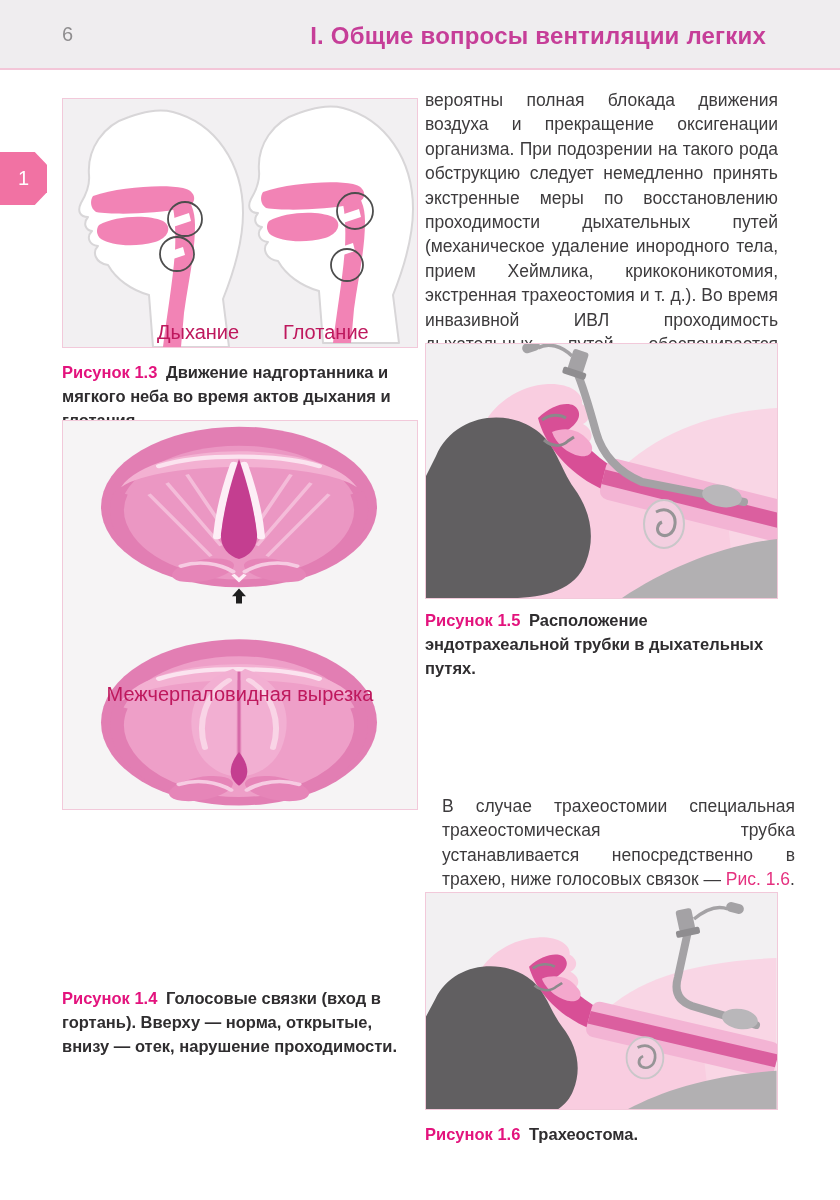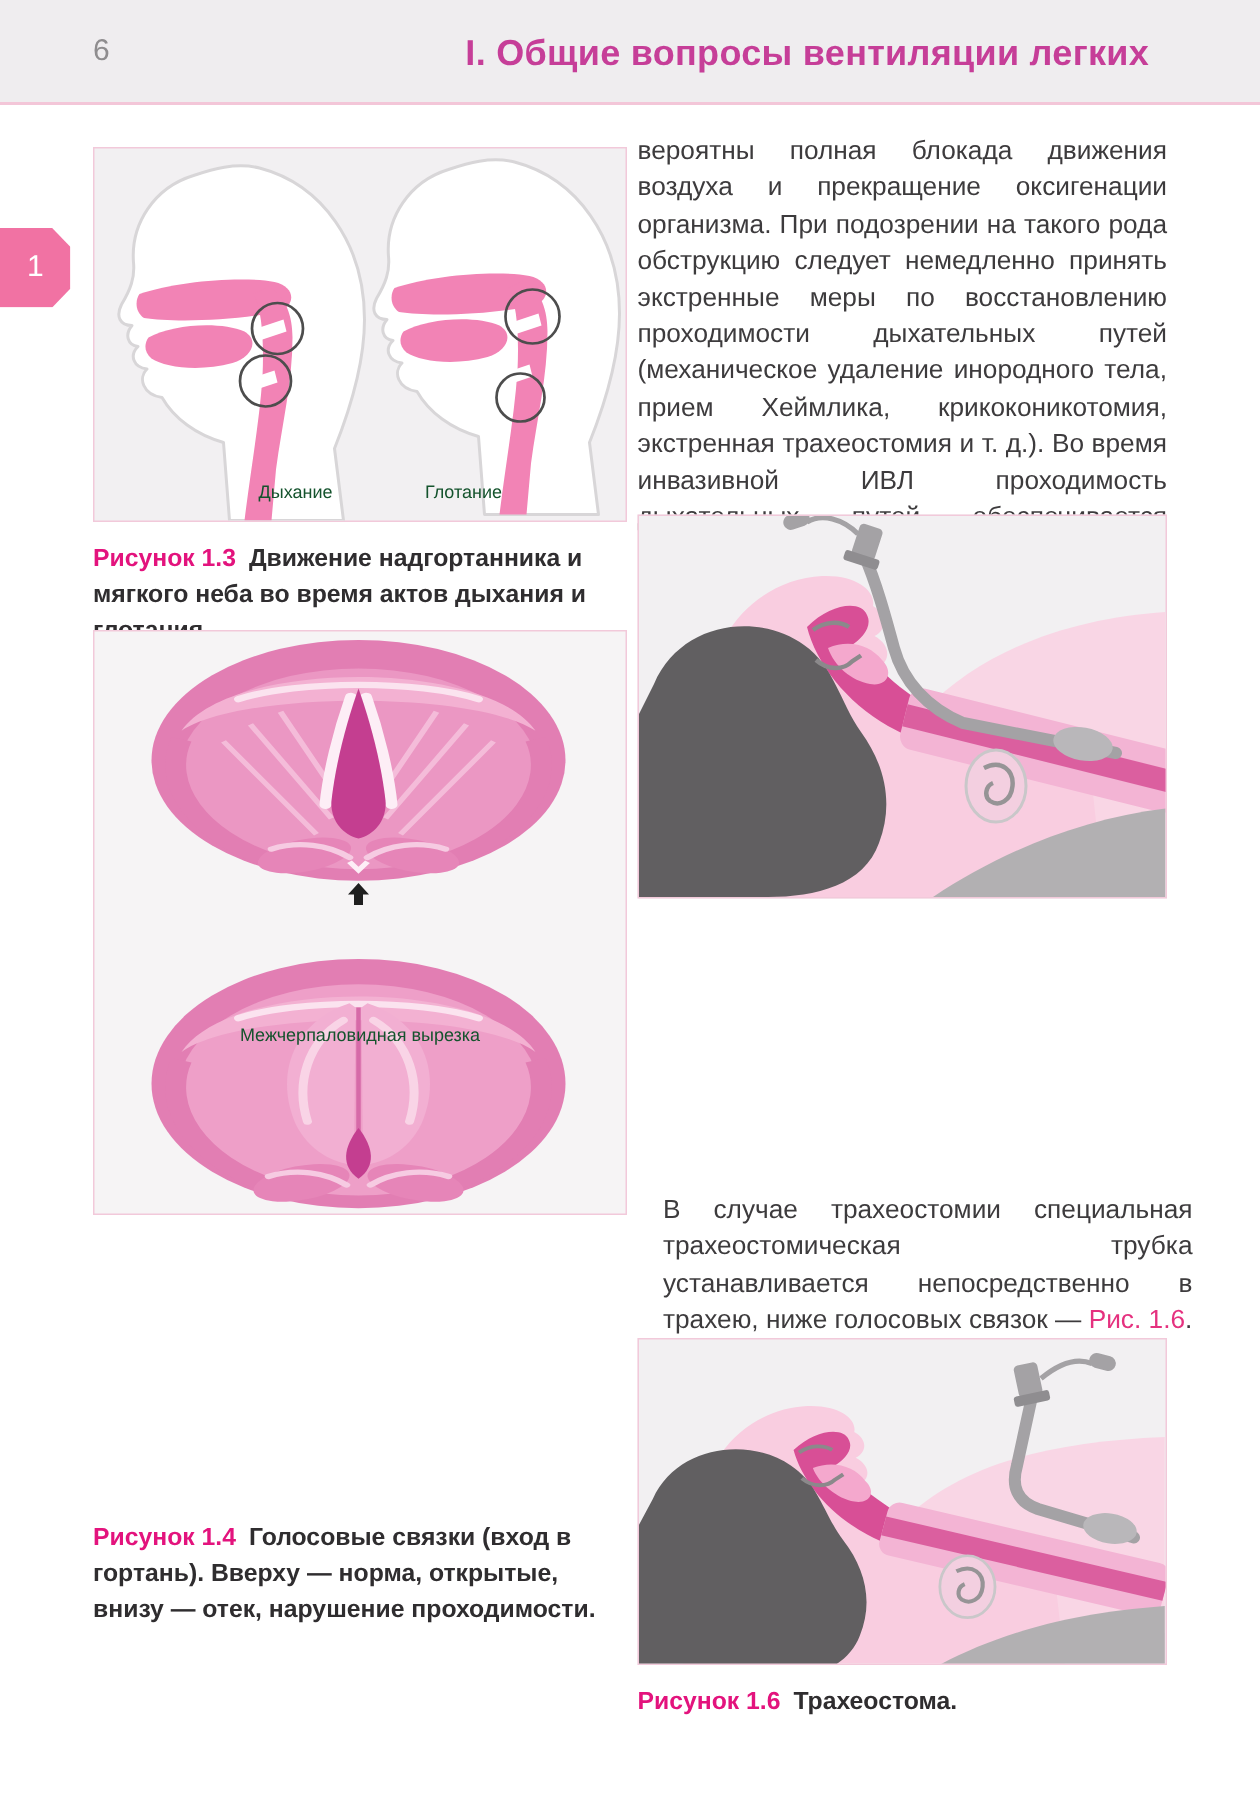--- a/index.html
+++ b/index.html
@@ -21,31 +21,31 @@
 
   
   .figure-box{position:absolute;background:#f2f0f2;border:1px solid #f2c9da;
               box-sizing:border-box;}
   #fig13{left:62px;top:98px;width:356px;height:250px;}
   #fig14{left:62px;top:420px;width:356px;height:390px;background:#f6f4f5;}
   #fig15{left:425px;top:343px;width:353px;height:256px;}
   #fig16{left:425px;top:892px;width:353px;height:218px;}
   .figure-box svg{position:absolute;left:0;top:0;width:100%;height:100%;}
 
-  .fig-label{position:absolute;font-size:12px;color:#14532d;text-align:center;}
+  .fig-label{position:absolute;font-size:20px;color:#be185d;text-align:center;}
   #lbl-breath{left:94px;top:222px;width:80px;}
-  #lbl-swallow{left:204px;top:222px;width:84px;}
+  #lbl-swallow{left:220px;top:222px;width:84px;}
   #lbl-notch{left:0;top:262px;width:100%;}
 
   
   .caption{position:absolute;font-size:16.5px;line-height:24px;font-weight:bold;
            color:#2f2d2f;}
   .cap-label{color:#e3137d;margin-right:4px;}
   #cap13{left:62px;top:360px;width:356px;}
-  #cap14{left:62px;top:986px;width:356px;margin-top:27px;}
+  #cap14{left:62px;top:986px;width:356px;}
   #cap15{left:425px;top:608px;width:353px;}
   #cap16{left:425px;top:1122px;width:353px;}
 
   
   .para{position:absolute;font-size:17.5px;line-height:24.4px;color:#3d3b3d;
         text-align:justify;margin:0;}
   #para-r1{left:425px;top:88px;width:353px;}
   #para-r2{left:425px;top:660px;width:353px;}
   #para-r3{left:425px;top:794px;width:353px;margin-left:17px;}
   #para-l1{left:62px;top:1054px;width:356px;}
@@ -158,20 +158,24 @@
         <rect x="142" y="6" width="16" height="22" rx="3" fill="#a4a2a5"></rect>
         <rect x="138" y="26" width="24" height="7" rx="2" fill="#8f8d90"></rect>
       </g>
       <path d="M146,12 C136,2 122,-2 112,4" fill="none" stroke="#a4a2a5" stroke-width="3.5"></path>
       <rect x="96" y="-2" width="18" height="10" rx="5" fill="#a4a2a5" transform="rotate(-18 105 3)"></rect>
       <path d="M116,76 C124,70 134,70 140,74" stroke="#8b898b" stroke-width="3" fill="none"></path>
       <path d="M118,96 C126,103 136,103 142,97 L148,93" stroke="#8b898b" stroke-width="3" fill="none"></path>
     </svg>
   </div>
 
+  <div class="caption" id="cap15">
+    <span class="cap-label">Рисунок 1.5</span>
+    <span>Расположение эндотрахеальной трубки в дыхательных путях.</span>
+  </div>
 
 
   <p class="para" id="para-r3"><span>В случае трахеостомии специальная трахеостомическая трубка устанавливается непосредственно в трахею, ниже голосовых связок — </span><span class="ref-link">Рис. 1.6</span><span>.</span></p>
 
   <div class="figure-box" id="fig16">
     <svg viewBox="0 0 351 216" preserveAspectRatio="none">
       <g transform="translate(0,10) scale(0.92 0.86)">
         <path d="M190,130 C230,88 290,68 381,64 L381,254 L190,254 Z" fill="#f9d6e5"></path>
         <path d="M48,130 C42,80 80,42 122,40 C145,39 158,50 156,60 C166,66 165,76 157,80 C168,86 168,97 159,101 C170,107 170,119 161,123 C175,133 192,143 212,152 C240,164 270,168 300,160 L310,254 L30,254 Z" fill="#f9cde0"></path>
         <path d="M112,74 C128,58 148,56 152,66 C156,74 148,82 142,86 C152,94 164,106 178,116 C196,130 216,142 238,150 L246,168 C216,164 188,152 166,140 C138,124 118,98 112,74 Z" fill="#d84f96"></path>

